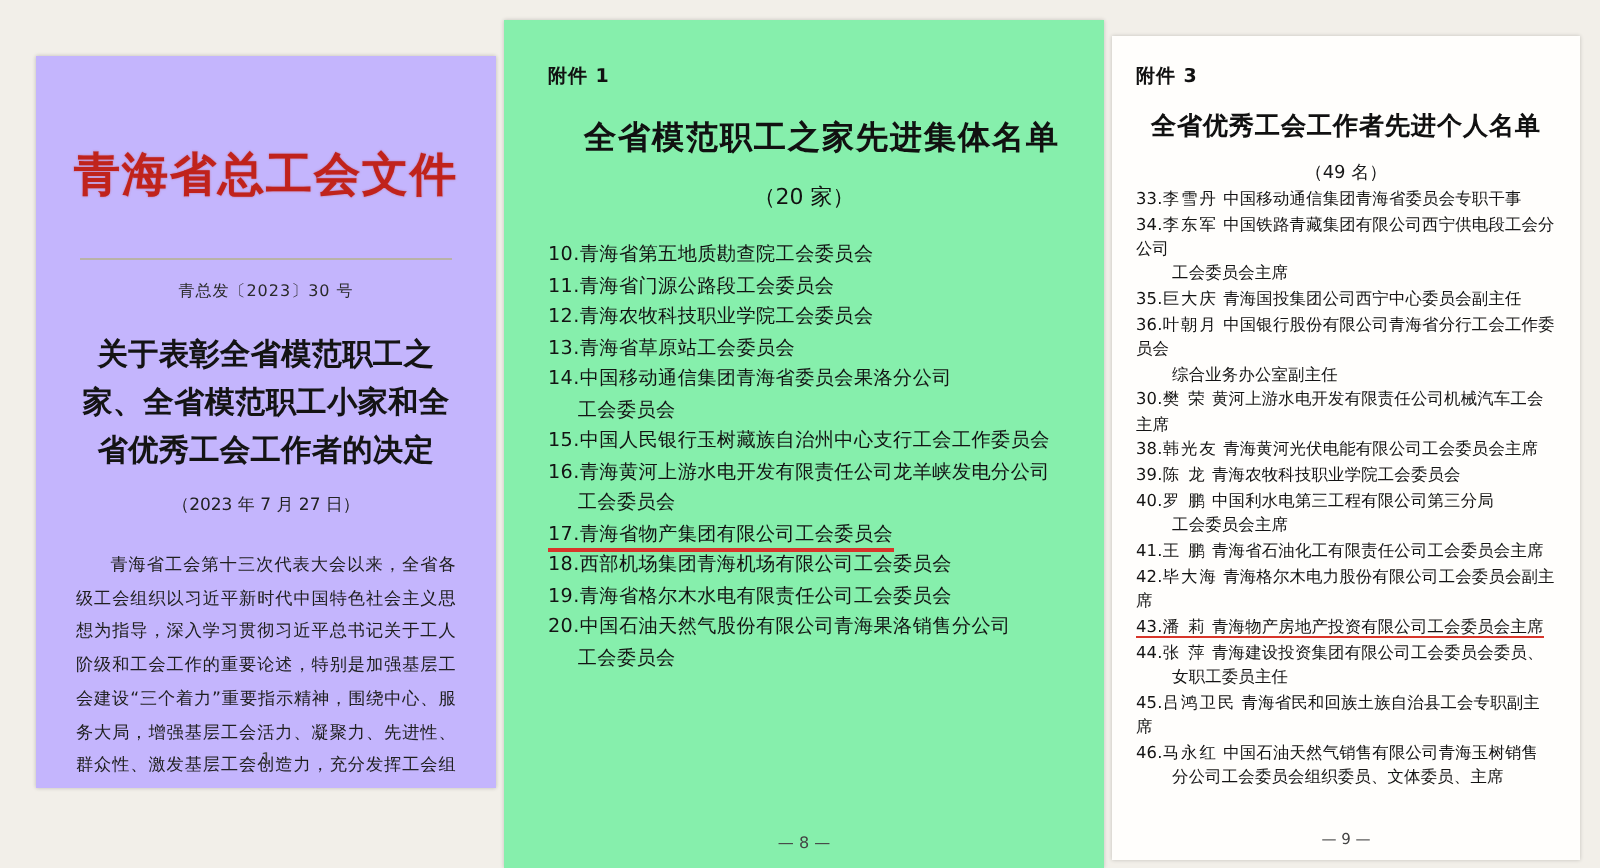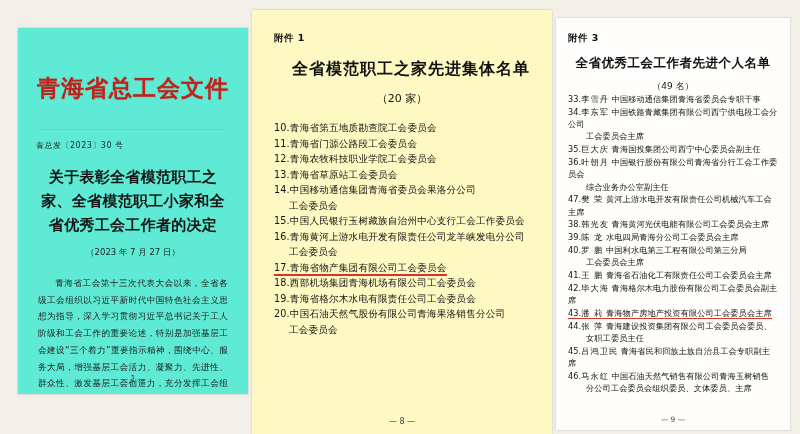--- a/index.html
+++ b/index.html
@@ -20,21 +20,21 @@
     height: 434px;
     background: #f2efe9;
   }
   
   .doc1 {
     position: absolute;
     left: 18px;
     top: 28px;
     width: 230px;
     height: 366px;
-    background: #5eead4;
+    background: #c4b5fd;
     box-shadow: 0 0 2px rgba(0,0,0,0.22);
     overflow: hidden;
   }
   .doc1-inner {
     padding: 20px 18px 8px 18px;
     height: 100%;
     box-sizing: border-box;
     position: relative;
   }
   .doc1-title {
@@ -47,21 +47,21 @@
     line-height: 1.25;
     margin-top: 26px;
     text-shadow: 0 0 1px rgba(192,35,28,0.5);
   }
   .doc1-rule {
     margin: 26px 4px 10px 4px;
     height: 1px;
     background: #b9b2a8;
   }
   .doc1-docnum {
-    text-align: left;
+    text-align: center;
     font-size: 8px;
     color: #2a2a2a;
     margin-bottom: 14px;
     letter-spacing: 0.5px;
   }
   .doc1-heading {
     text-align: center;
     font-weight: bold;
     font-size: 15px;
     line-height: 1.6;
@@ -93,21 +93,21 @@
     font-size: 8px;
     color: #444;
   }
   
   .doc2 {
     position: absolute;
     left: 252px;
     top: 10px;
     width: 300px;
     height: 424px;
-    background: #fef9c3;
+    background: #86efac;
     box-shadow: 0 0 2px rgba(0,0,0,0.2);
     overflow: hidden;
   }
   .doc2-inner {
     padding: 22px 22px 8px 22px;
     box-sizing: border-box;
     height: 100%;
     position: relative;
   }
   .attach-label {
@@ -269,23 +269,23 @@
   <div class="doc3">
     <div class="doc3-inner">
       <div class="attach-label">附件 3</div>
       <div class="doc3-title">全省优秀工会工作者先进个人名单</div>
       <div class="doc3-sub">（49 名）</div>
       <ul class="doc3-list" id="list-individual">
           <li><span class="txt"><span>33.</span><span class="nm">李雪丹</span><span> 中国移动通信集团青海省委员会专职干事</span></span></li>
           <li><span class="txt"><span>34.</span><span class="nm">李东军</span><span> 中国铁路青藏集团有限公司西宁供电段工会分公司</span></span><span class="cont">工会委员会主席</span></li>
           <li><span class="txt"><span>35.</span><span class="nm">巨大庆</span><span> 青海国投集团公司西宁中心委员会副主任</span></span></li>
           <li><span class="txt"><span>36.</span><span class="nm">叶朝月</span><span> 中国银行股份有限公司青海省分行工会工作委员会</span></span><span class="cont">综合业务办公室副主任</span></li>
-          <li><span class="txt"><span>47.</span><span class="nm">樊 荣</span><span> 黄河上游水电开发有限责任公司机械汽车工会主席</span></span></li>
+          <li><span class="txt"><span>30.</span><span class="nm">樊 荣</span><span> 黄河上游水电开发有限责任公司机械汽车工会主席</span></span></li>
           <li><span class="txt"><span>38.</span><span class="nm">韩光友</span><span> 青海黄河光伏电能有限公司工会委员会主席</span></span></li>
-          <li><span class="txt"><span>39.</span><span class="nm">陈 龙</span><span> 水电四局青海分公司工会委员会主席</span></span></li>
+          <li><span class="txt"><span>39.</span><span class="nm">陈 龙</span><span> 青海农牧科技职业学院工会委员会</span></span></li>
           <li><span class="txt"><span>40.</span><span class="nm">罗 鹏</span><span> 中国利水电第三工程有限公司第三分局</span></span><span class="cont">工会委员会主席</span></li>
           <li><span class="txt"><span>41.</span><span class="nm">王 鹏</span><span> 青海省石油化工有限责任公司工会委员会主席</span></span></li>
           <li><span class="txt"><span>42.</span><span class="nm">毕大海</span><span> 青海格尔木电力股份有限公司工会委员会副主席</span></span></li>
           <li class="hl"><span class="txt"><span>43.</span><span class="nm">潘 莉</span><span> 青海物产房地产投资有限公司工会委员会主席</span></span></li>
           <li><span class="txt"><span>44.</span><span class="nm">张 萍</span><span> 青海建设投资集团有限公司工会委员会委员、</span></span><span class="cont">女职工委员主任</span></li>
           <li><span class="txt"><span>45.</span><span class="nm">吕鸿卫民</span><span> 青海省民和回族土族自治县工会专职副主席</span></span></li>
           <li><span class="txt"><span>46.</span><span class="nm">马永红</span><span> 中国石油天然气销售有限公司青海玉树销售</span></span><span class="cont">分公司工会委员会组织委员、文体委员、主席</span></li>
         </ul>
       <div class="doc3-footer">— 9 —</div>
     </div>

